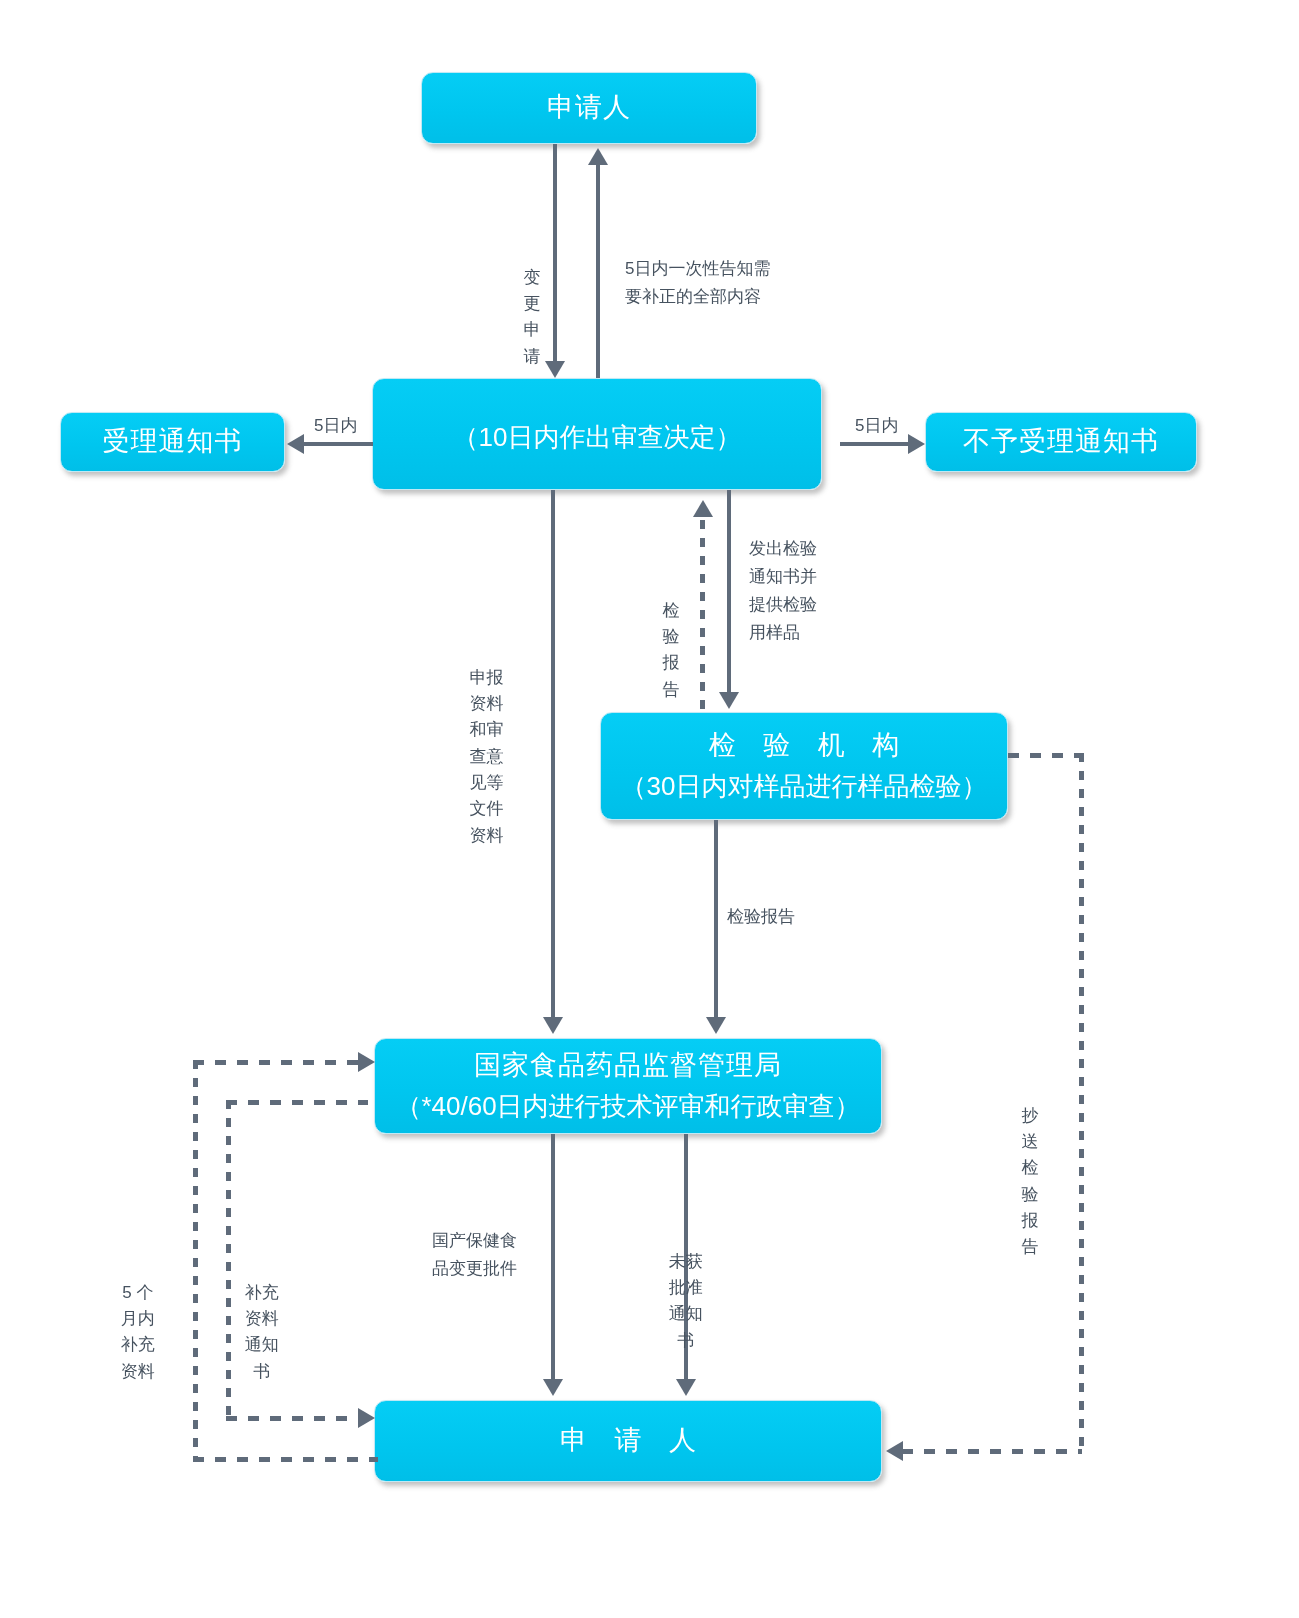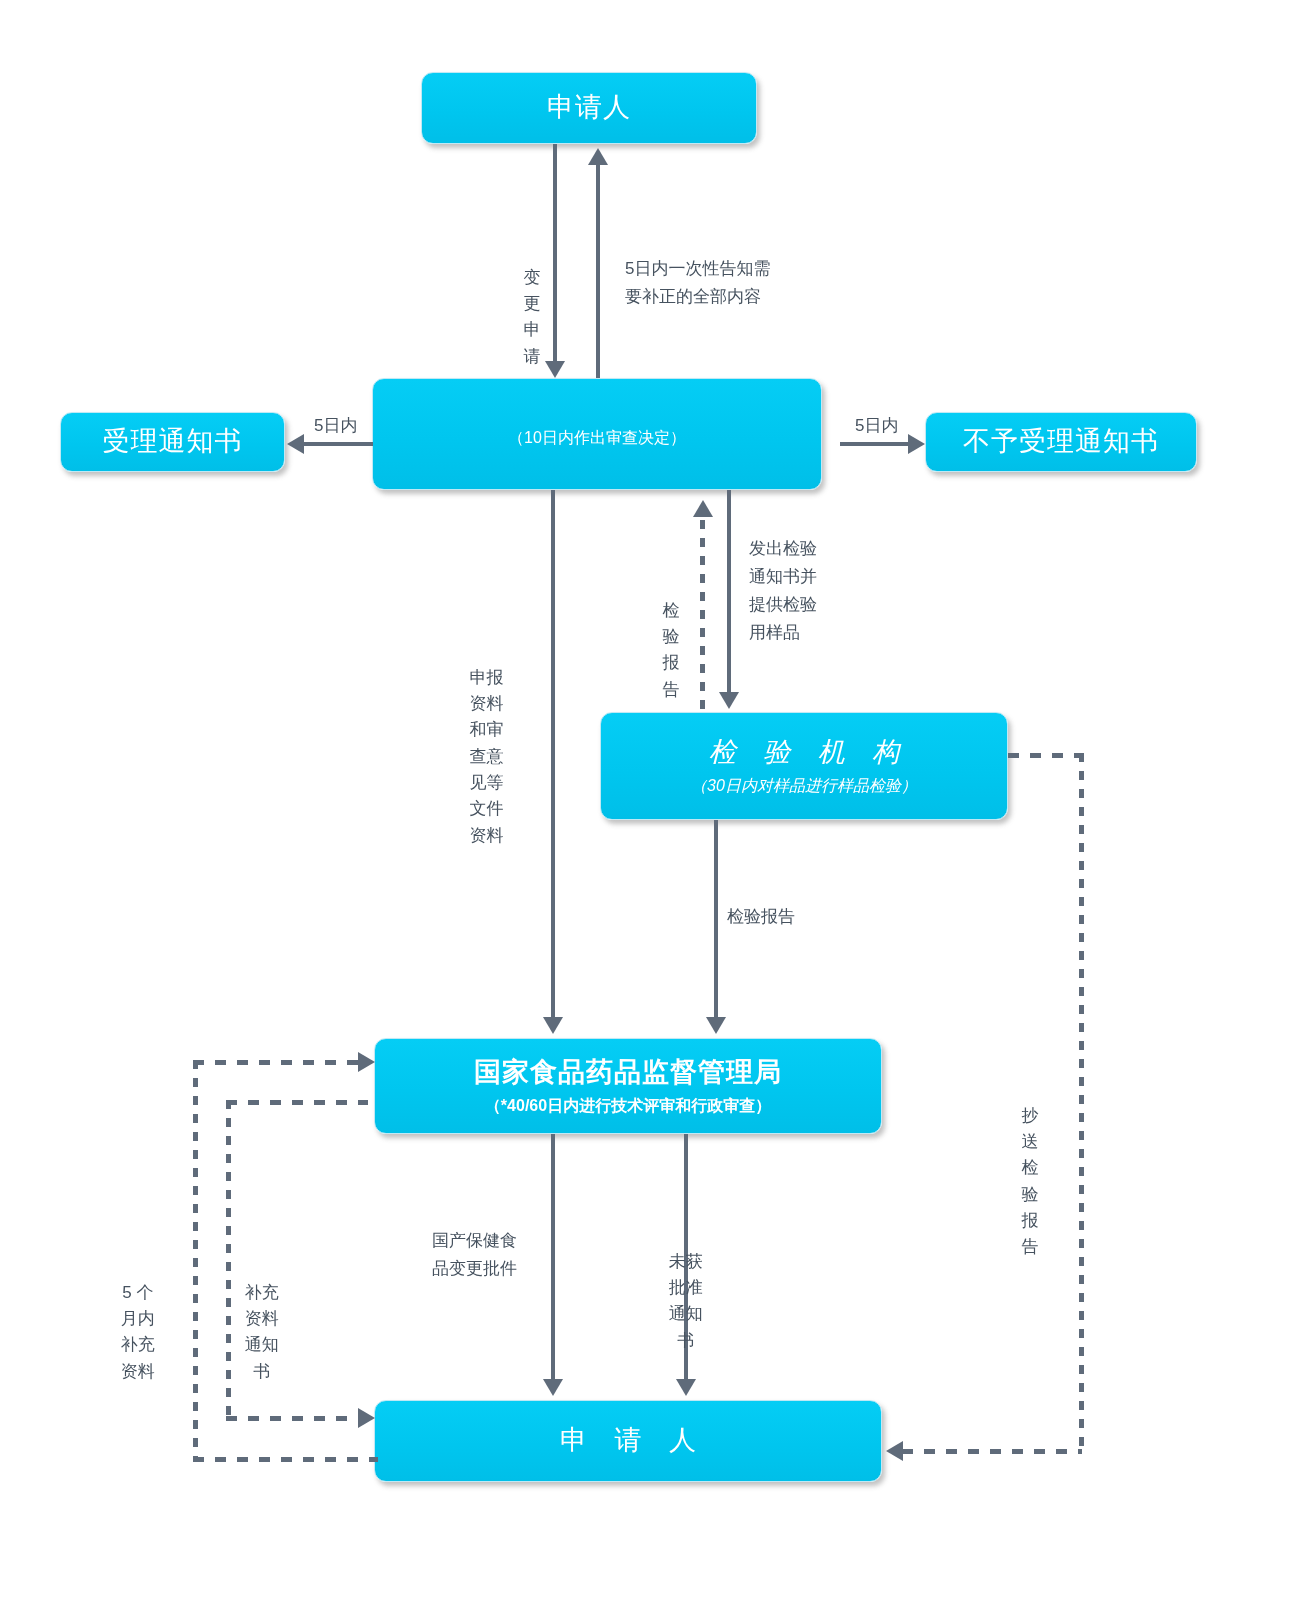--- a/index.html
+++ b/index.html
@@ -26,21 +26,21 @@
     flex-direction:column;
     align-items:center;
     justify-content:center;
     box-sizing:border-box;
     color:#ffffff;
     text-align:center;
     line-height:1.25;
   }
   .node .t1{ font-size:27px; letter-spacing:1px; }
   .node .t1.sp{ letter-spacing:10px; text-indent:10px; }
-  .node .t2{ font-size:16px; margin-top:7px; letter-spacing:0px;}
+  .node .t2{ font-size:26px; margin-top:7px; letter-spacing:0px;}
 
   
   .lbl{
     position:absolute;
     font-size:17px;
     color:#46525f;
     line-height:1.65;
     white-space:pre;
   }
   .lbl.v{
@@ -90,26 +90,26 @@
   </div>
 
   <div class="node" style="left:925px;top:412px;width:272px;height:60px;">
     <div class="t1">不予受理通知书</div>
   </div>
 
   <div class="node" style="left:60px;top:412px;width:225px;height:60px;">
     <div class="t1">受理通知书</div>
   </div>
 
-  <div class="node" style="left:600px;top:712px;width:408px;height:108px;font-style:italic;">
+  <div class="node" style="left:600px;top:712px;width:408px;height:108px;">
     <div class="t1 sp">检 验 机 构</div>
     <div class="t2">（30日内对样品进行样品检验）</div>
   </div>
 
-  <div class="node" style="left:374px;top:1038px;width:508px;height:96px;font-weight:bold;">
+  <div class="node" style="left:374px;top:1038px;width:508px;height:96px;">
     <div class="t1">国家食品药品监督管理局</div>
     <div class="t2">（*40/60日内进行技术评审和行政审查）</div>
   </div>
 
   <div class="node" style="left:374px;top:1400px;width:508px;height:82px;">
     <div class="t1 sp">申 请 人</div>
   </div>
 
   <div class="line vline" style="left:553px;top:144px;height:218px;"></div>
   <div class="arw down" style="left:545px;top:361px;"></div>

